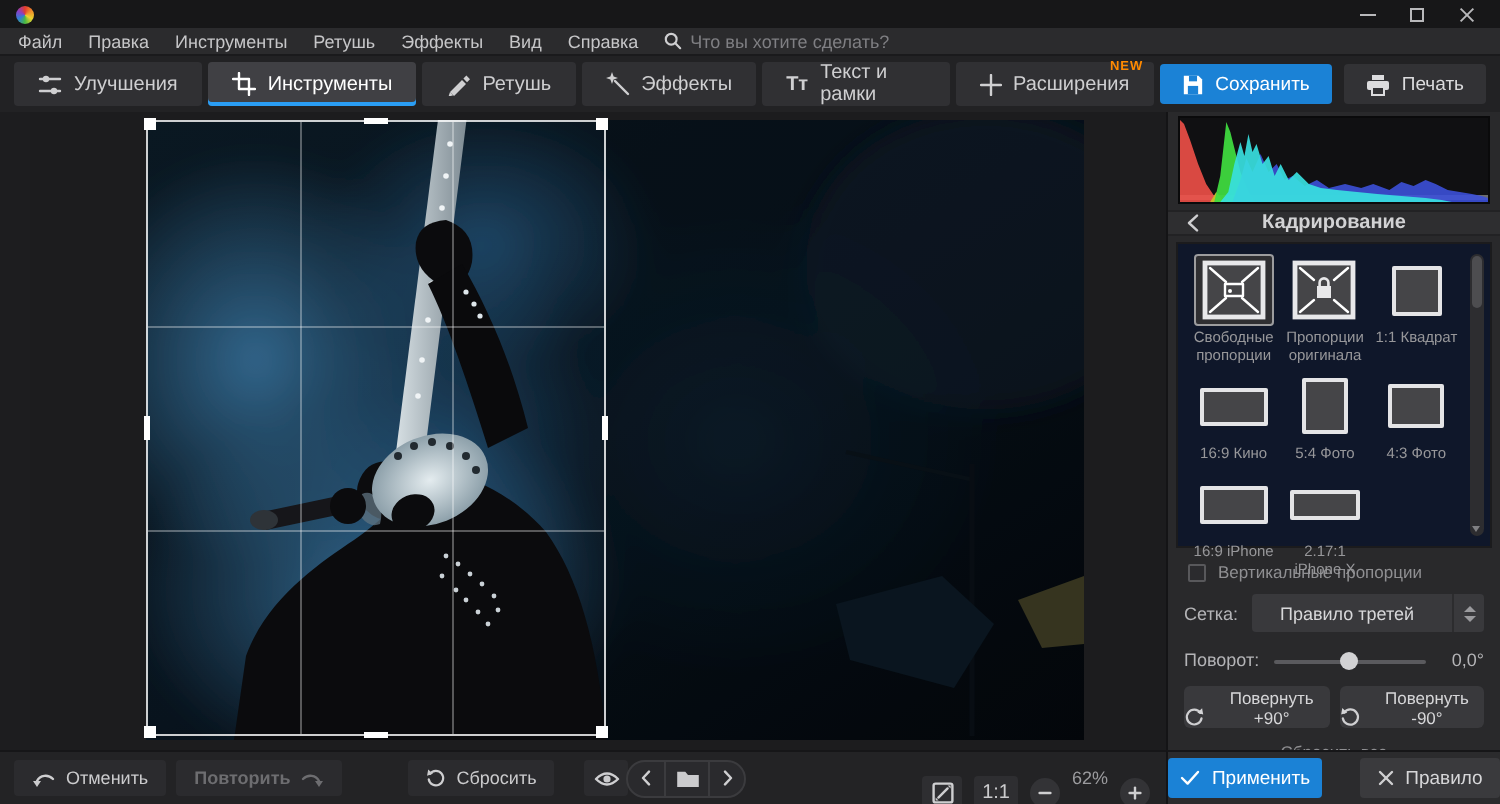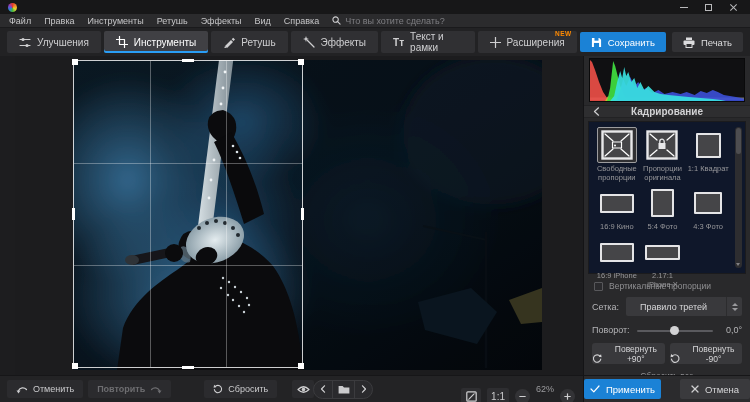--- a/index.html
+++ b/index.html
@@ -572,18 +572,18 @@
         <svg width="10" height="8" viewBox="0 0 10 8">
             <polyline class="sw" points="1,4 3.8,6.8 9,1" stroke-width="1.6"></polyline>
           </svg>
         <span>Применить</span>
       </button>
       <button class="btn-cancel">
         <svg width="8" height="8" viewBox="0 0 8 8">
             <line class="s" x1="1" y1="1" x2="7" y2="7" stroke-width="1.5"></line>
             <line class="s" x1="7" y1="1" x2="1" y2="7" stroke-width="1.5"></line>
           </svg>
-        <span>Отмена</span>
+        <span>Правило</span>
       </button>
     </div>
   </div>
 
 </div>
 
 </body></html>

